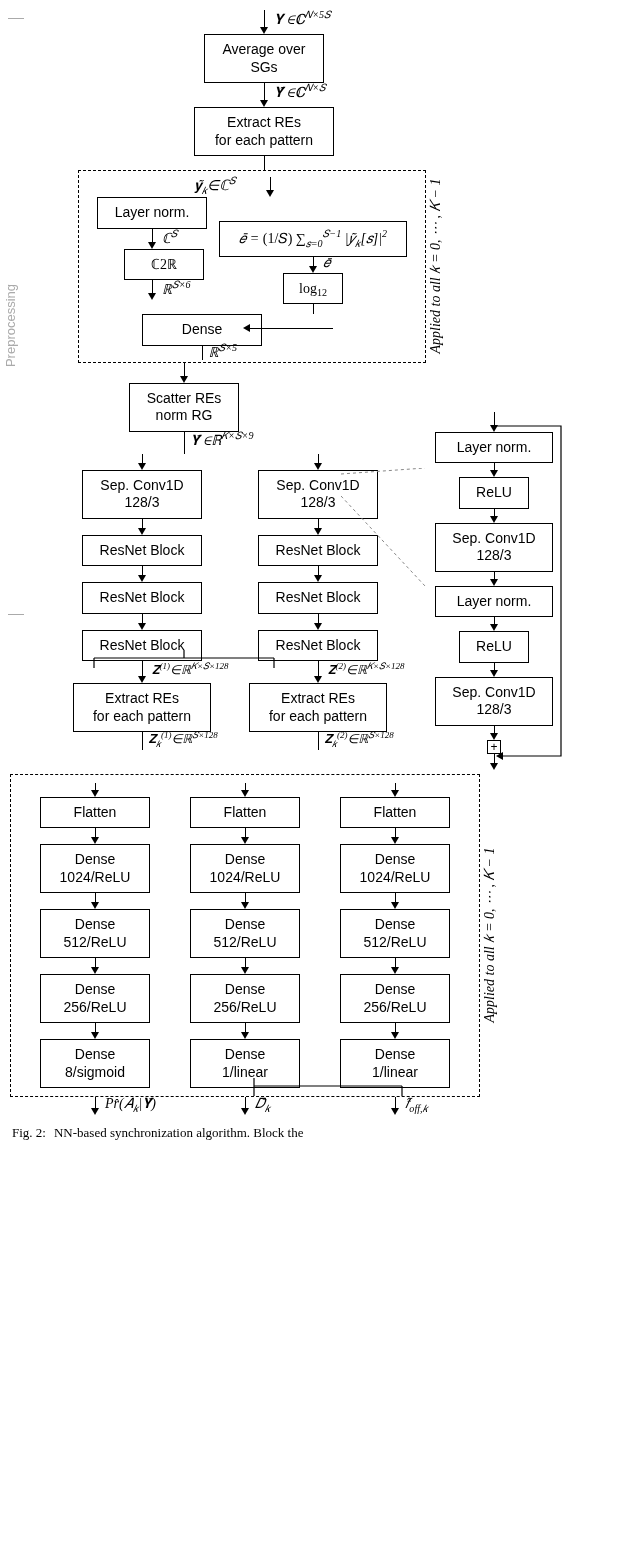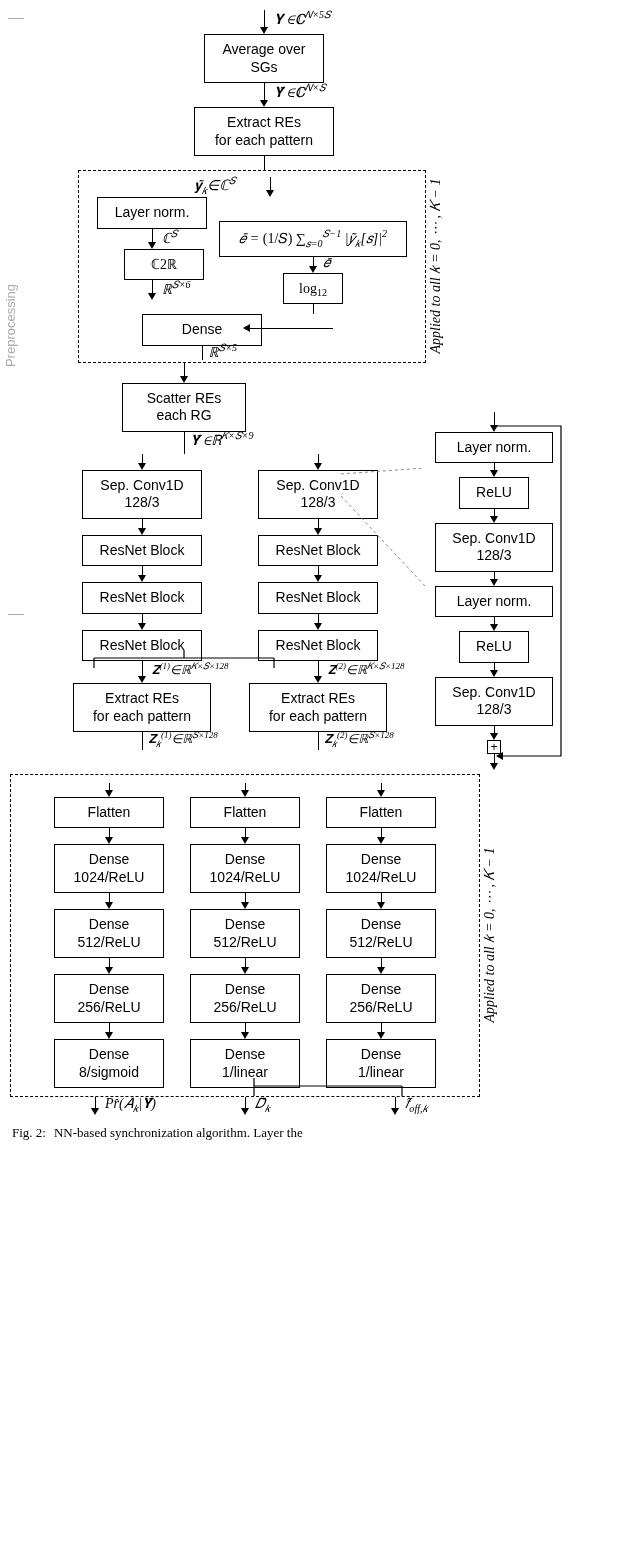--- a/index.html
+++ b/index.html
@@ -202,23 +202,23 @@
       <div class="arrow-stem" style="height:14px;"></div>
       <div class="arrow-label formula"><span>ℝ<sup>𝑆×5</sup></span></div>
     </div>
   </div>
 
   <div class="col" style="margin-left:30px; width:300px;">
     <div class="arrow-down-wrap">
       <div class="arrow-stem" style="height:14px;"></div>
         <div class="arrow-head"></div>
     </div>
-    <div class="box" style="width:124px;">
+    <div class="box" style="width:110px;">
       <span>Scatter REs</span>
-        <span>each RG</span>
+        <span>norm RG</span>
     </div>
     <div class="arrow-down-wrap">
       <div class="arrow-stem" style="height:22px;"></div>
       <div class="arrow-label formula"><span>𝐘̄ ∈ℝ<sup>𝐾×𝑆×9</sup></span></div>
     </div>
   </div>
 
   <div class="row" style="align-items:flex-start; gap:26px; margin-top:0;">
 
     <div class="col" style="width:150px;">
@@ -375,21 +375,21 @@
           <div class="arrow-stem" style="height:10px;"></div>
           <div class="arrow-head"></div>
         </div>
     </div>
   </div>
 
   <div class="dashed-box" style="margin:4px 6px 0 6px; width:470px; padding:8px 6px;">
     <div class="side-label formula" style="right:-98px;">
       <span>Applied to all  𝑘 = 0, ⋯ , 𝐾 − 1</span>
     </div>
-    <div class="row" style="gap:6px;">
+    <div class="row" style="gap:20px;">
 
       <div class="col" style="width:130px;">
         <div class="arrow-down-wrap">
             <div class="arrow-stem" style="height:8px;"></div>
             <div class="arrow-head"></div>
           </div>
         <div class="box" style="width:110px;">
             <span>Flatten</span>
           </div>
         <div class="arrow-down-wrap">
@@ -541,14 +541,14 @@
   </svg>
 
   <svg width="310" height="22" style="position:absolute; left:170px; top:1068px; pointer-events:none;">
     <path d="M80 0 V8 M80 8 H228 M228 8 V18 M80 8 V18" stroke="#000" stroke-width="1.2" fill="none"></path>
   </svg>
 
 </div>
 
 <div class="caption">
   <span>Fig. 2:</span>
-  <span>NN-based synchronization algorithm. Layer the</span>
+  <span>NN-based synchronization algorithm. Block the</span>
 </div>
 
 </body></html>

